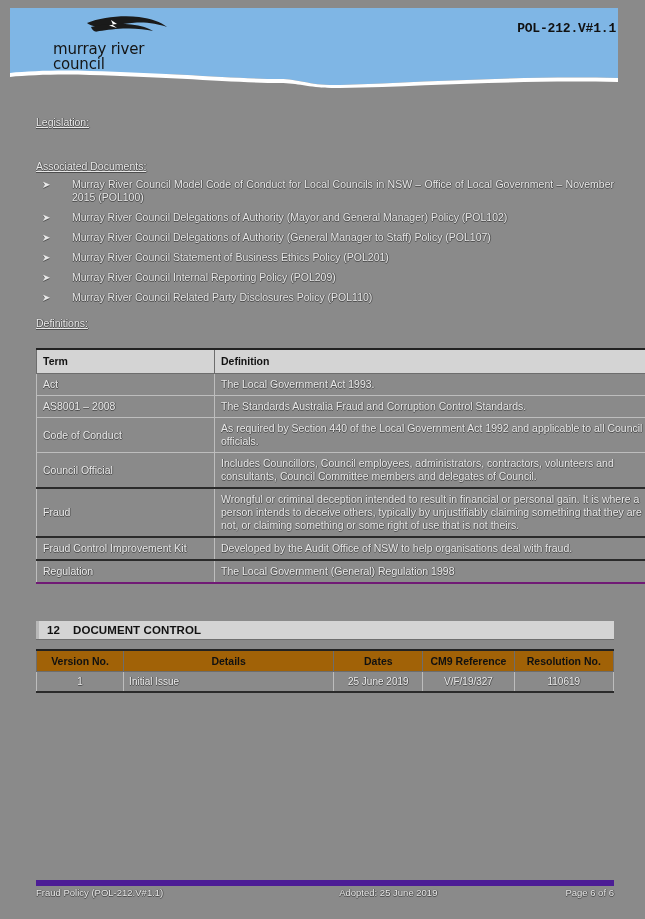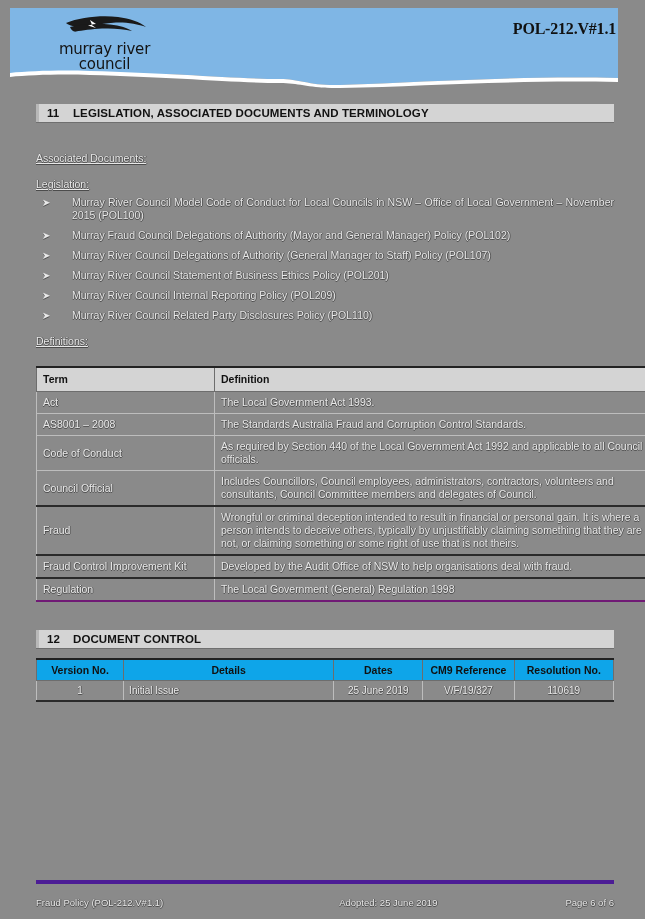--- a/index.html
+++ b/index.html
@@ -44,24 +44,24 @@
     position: absolute;
     left: 0;
     top: 54px;
     width: 608px;
     height: 26px;
     overflow: hidden;
   }
   .banner-curve svg { display: block; }
   .logo-block {
     position: absolute;
-    left: 22px;
+    left: 43px;
     top: 6px;
     width: 145px;
-    text-align: center;
+    text-align: left;
     color: #111;
   }
   .logo-mark { width: 90px; height: 26px; margin: 0 auto 2px auto; display:block; }
   .logo-text {
     font-family: "DejaVu Sans", sans-serif;
     font-size: 15px;
     line-height: 15px;
     color: #141414;
     letter-spacing: -0.2px;
   }
@@ -73,23 +73,23 @@
     color: #111;
   }
   .banner-title .t1 {
     font-family: "DejaVu Sans", sans-serif;
     font-weight: bold;
     font-size: 19px;
     line-height: 22px;
     letter-spacing: -0.3px;
   }
   .banner-title .t2 {
-    font-family: Liberation Serif, serif;
-    font-weight: bold;
-    font-size: 16px;
+    font-family: Liberation Mono, monospace;
+    font-weight: bold;
+    font-size: 13px;
     line-height: 18px;
     letter-spacing: -0.2px;
   }
 
   
   .content {
     position: absolute;
     left: 36px;
     top: 104px;
     width: 578px;
@@ -173,21 +173,21 @@
   table.defs tbody tr.thick-top td { border-top: 2px solid #2a2a2a; }
 
   
   table.dc {
     width: 578px;
     border-collapse: collapse;
     margin-top: 10px;
     table-layout: fixed;
   }
   table.dc th {
-    background: #0ea5e9;
+    background: #a16207;
     color: #111;
     font-weight: bold;
     font-size: 10.5px;
     text-align: center;
     padding: 4px 3px;
     border: 1px solid #6d6d6d;
     border-top: 2px solid #222;
     line-height: 12px;
   }
   table.dc td {
@@ -212,22 +212,22 @@
     font-size: 10.5px;
     line-height: 14px;
   }
 
   
   .footer {
     position: absolute;
     left: 36px;
     top: 880px;
     width: 578px;
-    border-top: 4px solid #4c1d95;
-    padding-top: 13px;
+    border-top: 6px solid #4c1d95;
+    padding-top: 1px;
     display: flex;
     justify-content: space-between;
     font-size: 9.5px;
   }
   .footer span { white-space: nowrap; }
   .footer .mid { margin-left: 48px; }
 </style>
 </head>
 <body>
 
@@ -258,40 +258,37 @@
       <div class="logo-text">council</div>
     </div>
 
     <div class="banner-title">
       <div class="t2">POL-212.V#1.1</div>
     </div>
   </div>
 
   <div class="content">
 
-    <div class="section-bar">
-      <span class="num">11</span><span>LEGISLATION, ASSOCIATED DOCUMENTS AND TERMINOLOGY</span>
+
+    <div class="faded" style="margin-top:6px;">
+      <span class="subhead">Legislation:</span>
     </div>
 
     <div class="faded" style="margin-top:24px;">
       <span class="subhead">Associated Documents:</span>
     </div>
 
-    <div class="faded" style="margin-top:6px;">
-      <span class="subhead">Legislation:</span>
-    </div>
-
     <ul class="doc-list faded">
       <li>
         <span class="arrow">➤</span>
         <span>Murray River Council Model Code of Conduct for Local Councils in NSW – Office of Local Government – November 2015 (POL100)</span>
       </li>
       <li>
         <span class="arrow">➤</span>
-        <span>Murray Fraud Council Delegations of Authority (Mayor and General Manager) Policy (POL102)</span>
+        <span>Murray River Council Delegations of Authority (Mayor and General Manager) Policy (POL102)</span>
       </li>
       <li>
         <span class="arrow">➤</span>
         <span>Murray River Council Delegations of Authority (General Manager to Staff) Policy (POL107)</span>
       </li>
       <li>
         <span class="arrow">➤</span>
         <span>Murray River Council Statement of Business Ethics Policy (POL201)</span>
       </li>
       <li>
@@ -340,21 +337,21 @@
           <td class="term">Fraud Control Improvement Kit</td>
           <td>Developed by the Audit Office of NSW to help organisations deal with fraud.</td>
         </tr>
         <tr class="thick-top">
           <td class="term">Regulation</td>
           <td>The Local Government (General) Regulation 1998</td>
         </tr>
       </tbody>
     </table>
 
-    <div class="section-bar" style="margin-top:28px;">
+    <div class="section-bar" style="margin-top:37px;">
       <span class="num">12</span><span>DOCUMENT CONTROL</span>
     </div>
 
     <table class="dc">
       <thead>
         <tr>
           <th class="col-ver">Version No.</th>
           <th class="col-det">Details</th>
           <th class="col-dates">Dates</th>
           <th class="col-cm9">CM9 Reference</th>

